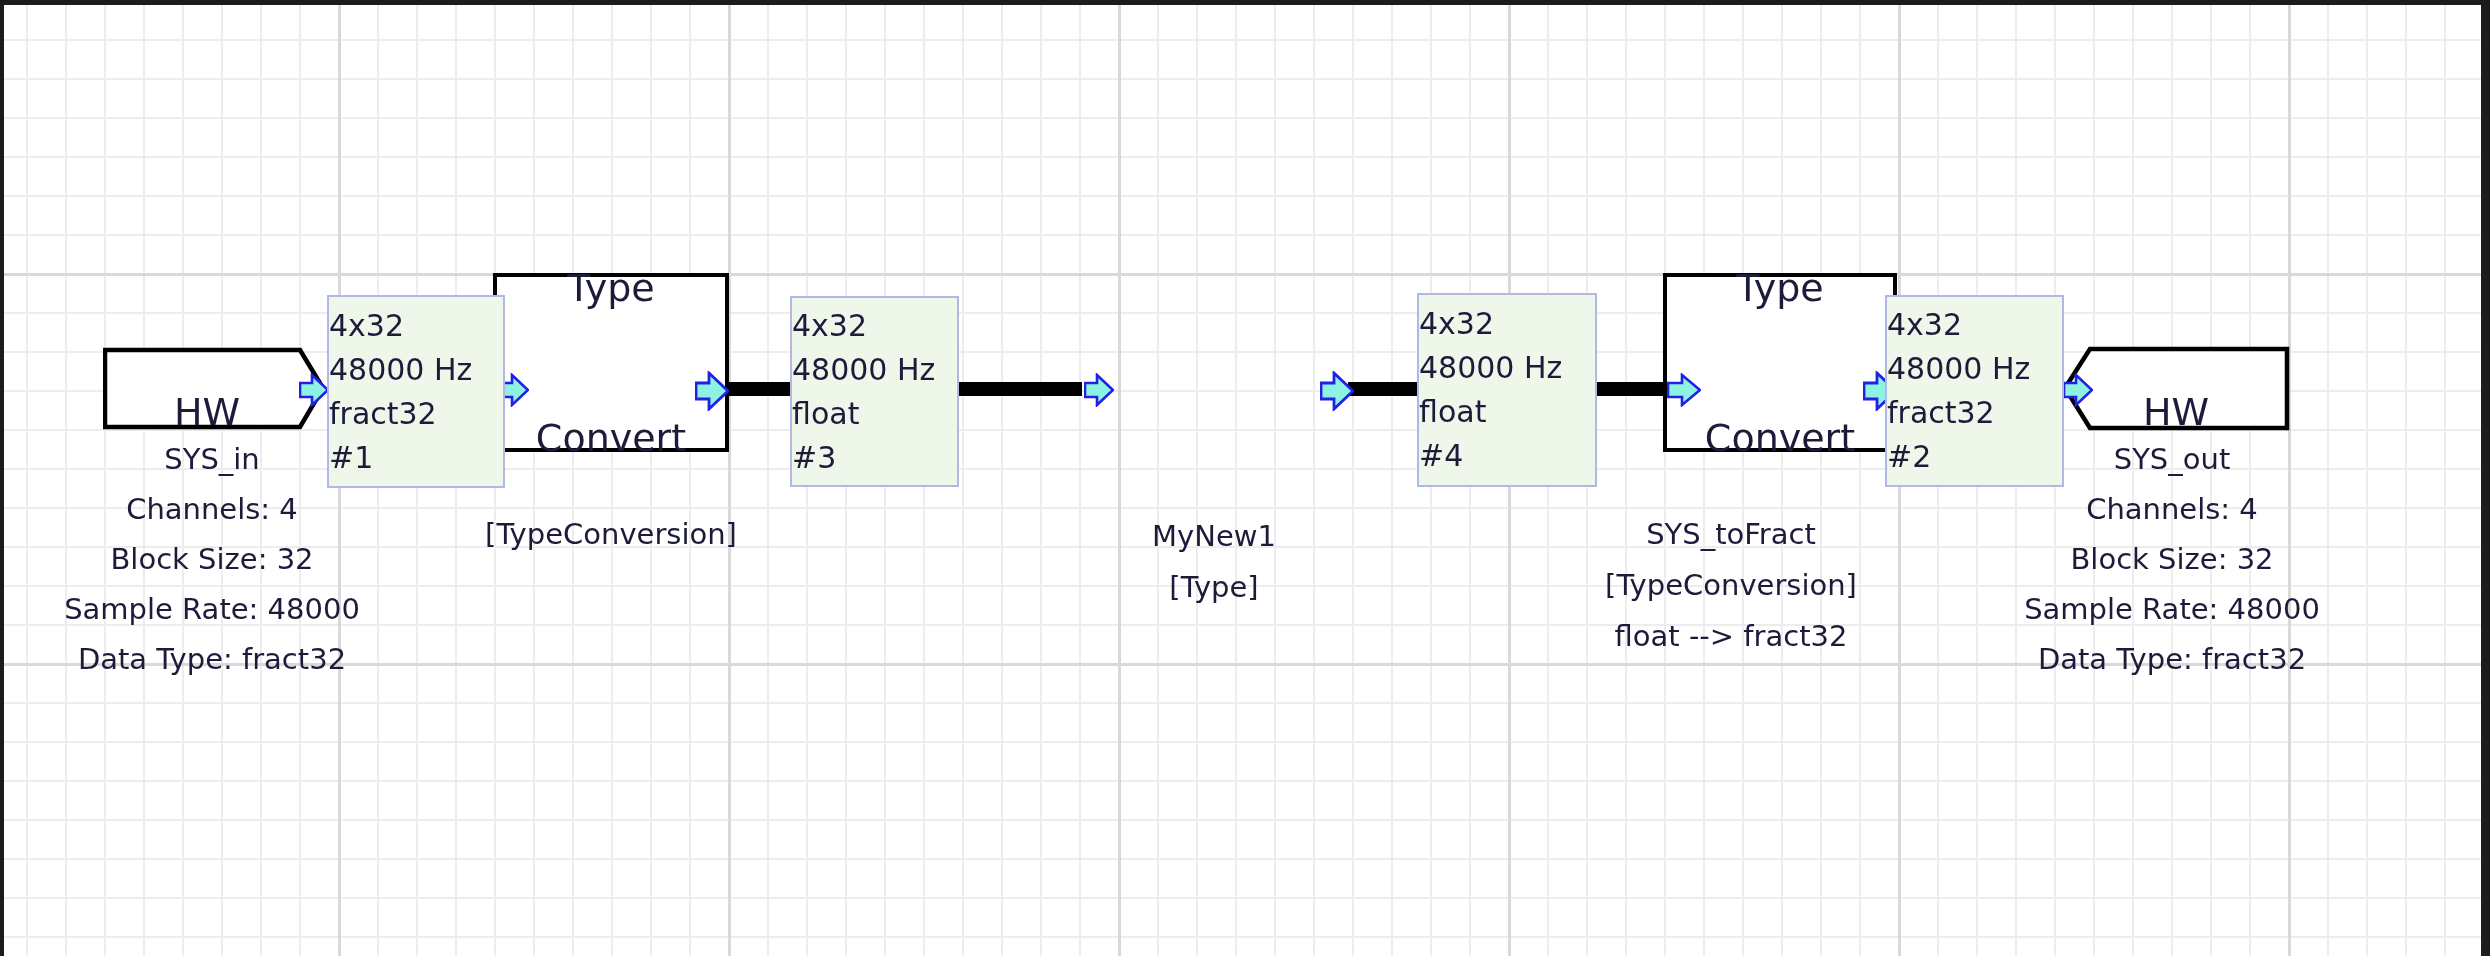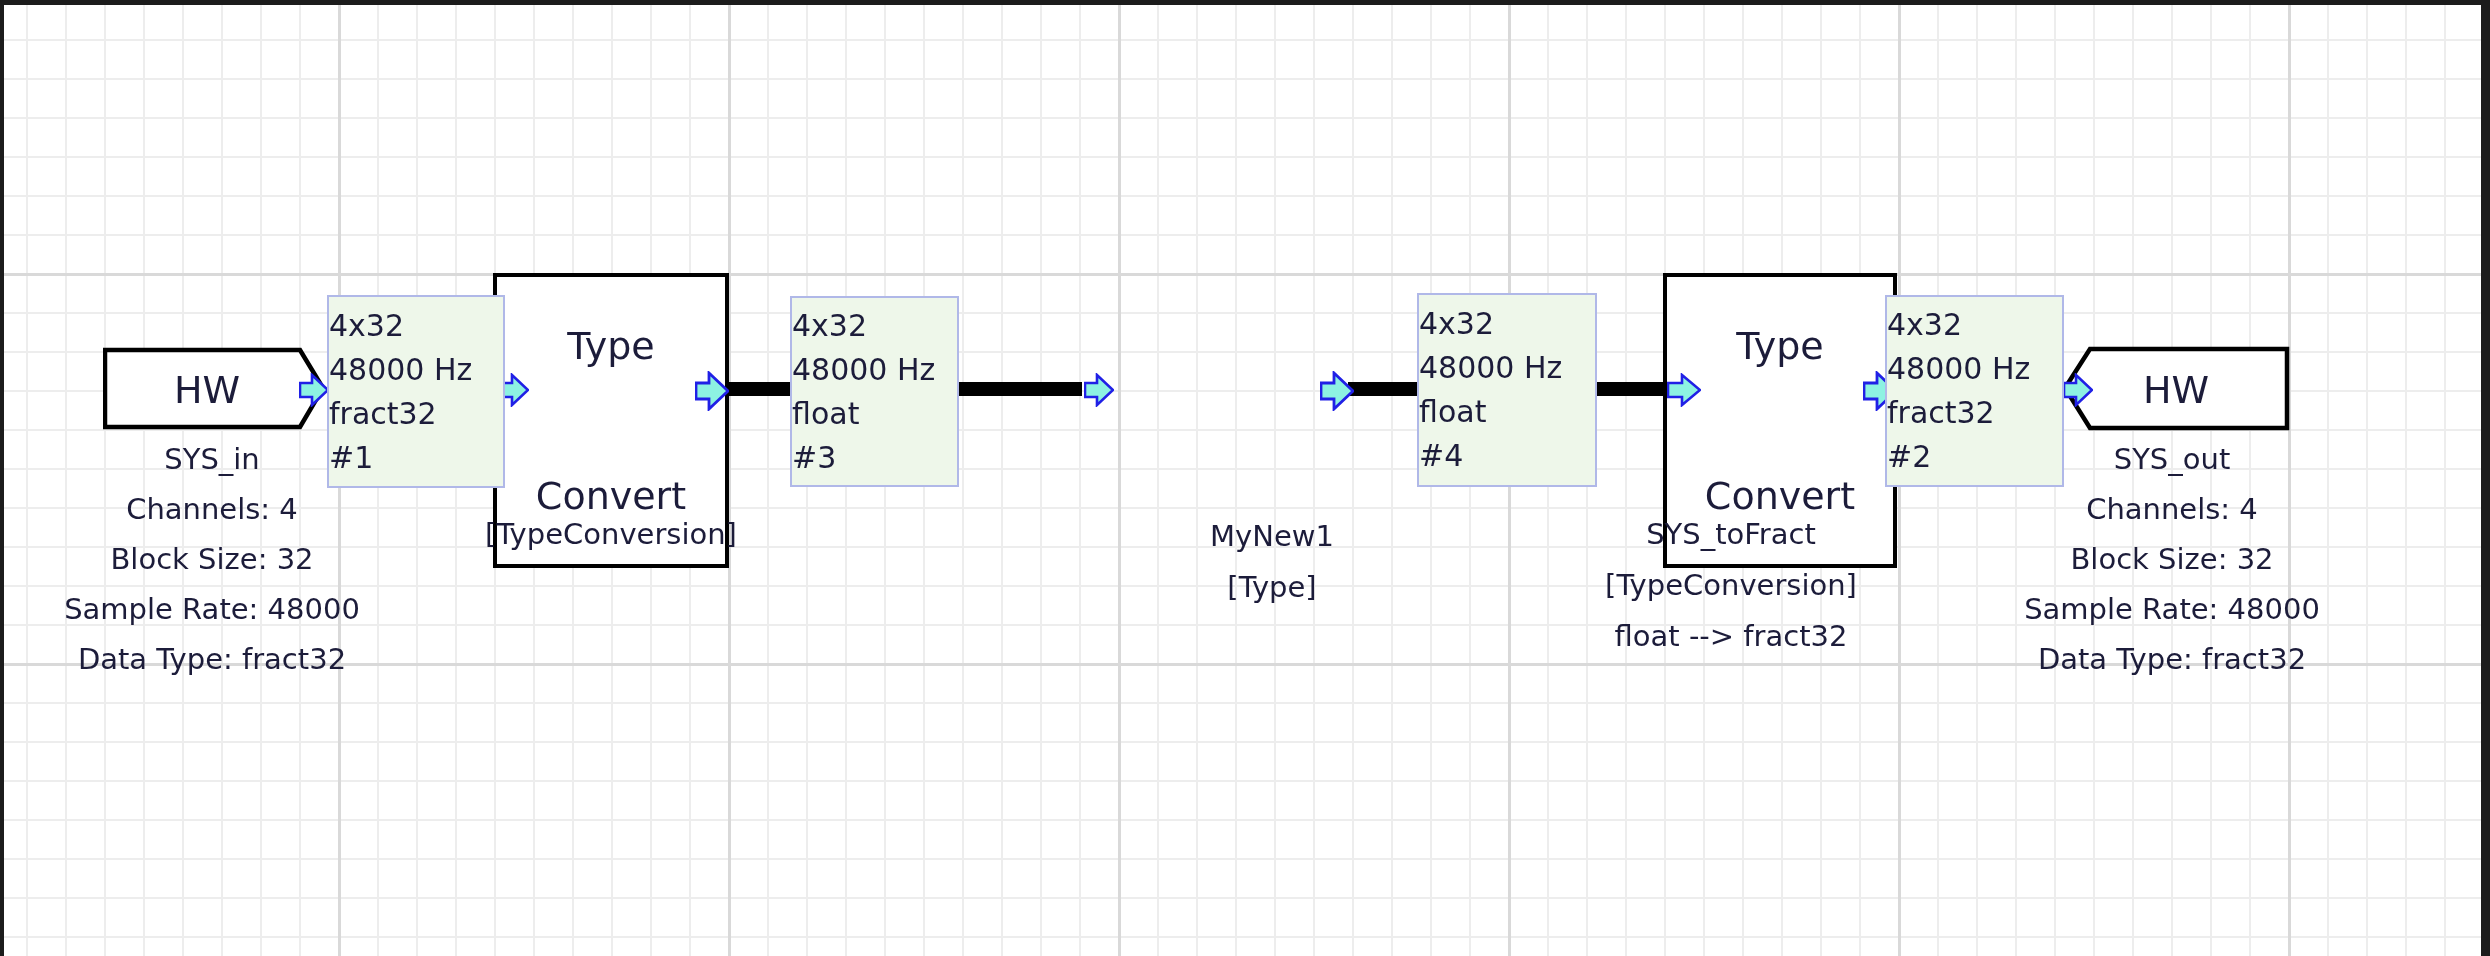--- a/index.html
+++ b/index.html
@@ -22,34 +22,34 @@
   .edge{position:absolute;background:#1c1c1c;z-index:9;}
   .edge.top{left:0;top:0;width:2490px;height:5px;}
   .edge.left{left:0;top:0;width:4px;height:956px;}
   .edge.right{left:2481px;top:0;width:9px;height:956px;}
 
   
   .wire{position:absolute;top:382px;height:14px;background:#000;z-index:1;}
 
   
   .block{
-    position:absolute;top:273px;height:295px;box-sizing:border-box;
+    position:absolute;top:273px;height:179px;box-sizing:border-box;
     background:#fff;border:4px solid #000;z-index:2;
     display:flex;align-items:center;justify-content:center;
   }
   .block-title{
     font-size:38px;line-height:50px;color:#1c1c3a;text-align:center;
     white-space:pre;
   }
 
   
   .hwsvg{position:absolute;z-index:2;}
   .hw-title{
     position:absolute;z-index:3;color:#1c1c3a;font-size:38px;
-    transform:translate(-50%,-50%);white-space:nowrap;
+    transform:translate(-50%,-50%);white-space:nowrap;margin-top:22px;
   }
 
   
   .port{position:absolute;z-index:3;}
 
   
   .ann{
     position:absolute;box-sizing:border-box;z-index:4;
     background:#eef7ea;border:2px solid #b0b8e8;
     display:flex;flex-direction:column;justify-content:center;
@@ -157,21 +157,21 @@
     <div>Channels: 4</div>
     <div>Block Size: 32</div>
     <div>Sample Rate: 48000</div>
     <div>Data Type: fract32</div>
   </div>
 
   <div class="caption tight" style="left:611px;top:509px;">
     <div>[TypeConversion]</div>
   </div>
 
-  <div class="caption tight" style="left:1272px;top:511px;">
+  <div class="caption tight" style="left:1214px;top:511px;">
     <div>MyNew1</div>
     <div>[Type]</div>
   </div>
 
   <div class="caption tight" style="left:1731px;top:509px;">
     <div>SYS_toFract</div>
     <div>[TypeConversion]</div>
     <div>float --&gt; fract32</div>
   </div>
 

